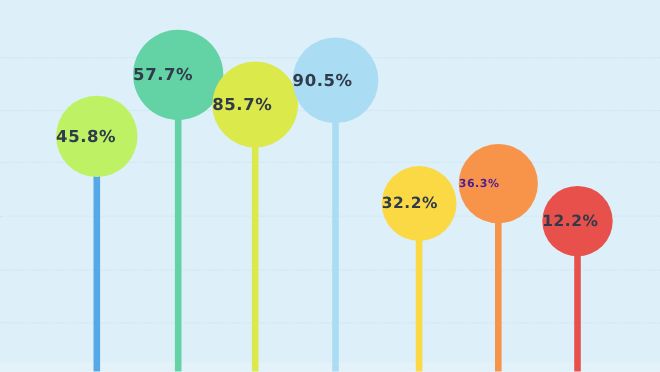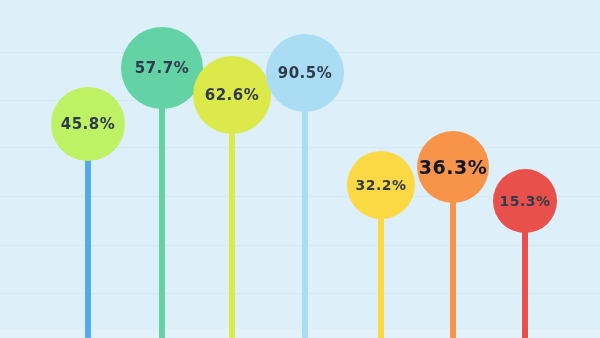--- a/index.html
+++ b/index.html
@@ -44,21 +44,20 @@
   }
   .stem {
     position: absolute;
     border-radius: 2px 2px 0 0;
   }
   .bubble {
     position: absolute;
     border-radius: 50%;
     display: flex;
     align-items: center;
-    justify-content: center;
   }
   .bubble-label {
     font-weight: bold;
     color: #2f3b4a;
     letter-spacing: 0.5px;
     white-space: nowrap;
     pointer-events: none;
   }
 </style>
 </head>
@@ -86,43 +85,43 @@
         </div>
         <div class="lollipop">
           <div class="stem" style="left: 159px; top: 68px; width: 6px; height: 270px; background: rgb(99, 210, 165);"></div>
           <div class="bubble" style="left: 121px; top: 27px; width: 82px; height: 82px; background: rgb(99, 210, 165);">
             <span class="bubble-label" style="font-size: 15px; color: rgb(47, 59, 74);">57.7%</span>
           </div>
         </div>
         <div class="lollipop">
           <div class="stem" style="left: 229px; top: 95px; width: 6px; height: 243px; background: rgb(219, 233, 74);"></div>
           <div class="bubble" style="left: 193px; top: 56px; width: 78px; height: 78px; background: rgb(219, 233, 74);">
-            <span class="bubble-label" style="font-size: 15px; color: rgb(47, 59, 74);">62.6%</span>
+            <span class="bubble-label" style="font-size: 15px; color: rgb(47, 59, 74);">85.7%</span>
           </div>
         </div>
         <div class="lollipop">
           <div class="stem" style="left: 302px; top: 73px; width: 6px; height: 265px; background: rgb(170, 220, 244);"></div>
           <div class="bubble" style="left: 266px; top: 34px; width: 78px; height: 78px; background: rgb(170, 220, 244);">
             <span class="bubble-label" style="font-size: 15px; color: rgb(47, 59, 74);">90.5%</span>
           </div>
         </div>
         <div class="lollipop">
           <div class="stem" style="left: 378px; top: 185px; width: 6px; height: 153px; background: rgb(251, 217, 69);"></div>
           <div class="bubble" style="left: 347px; top: 151px; width: 68px; height: 68px; background: rgb(251, 217, 69);">
             <span class="bubble-label" style="font-size: 14px; color: rgb(47, 59, 74);">32.2%</span>
           </div>
         </div>
         <div class="lollipop">
           <div class="stem" style="left: 450px; top: 167px; width: 6px; height: 171px; background: rgb(247, 148, 74);"></div>
           <div class="bubble" style="left: 417px; top: 131px; width: 72px; height: 72px; background: rgb(247, 148, 74);">
-            <span class="bubble-label" style="font-size: 19px; color: #0f172a;">36.3%</span>
+            <span class="bubble-label" style="font-size: 10px; color: #4c1d95;">36.3%</span>
           </div>
         </div>
         <div class="lollipop">
           <div class="stem" style="left: 522px; top: 201px; width: 6px; height: 137px; background: rgb(232, 80, 75);"></div>
           <div class="bubble" style="left: 493px; top: 169px; width: 64px; height: 64px; background: rgb(232, 80, 75);">
-            <span class="bubble-label" style="font-size: 14px; color: rgb(47, 59, 74);">15.3%</span>
+            <span class="bubble-label" style="font-size: 14px; color: rgb(47, 59, 74);">12.2%</span>
           </div>
         </div>
       </div>
   </div>
 
 </div>
 
 </body></html>

